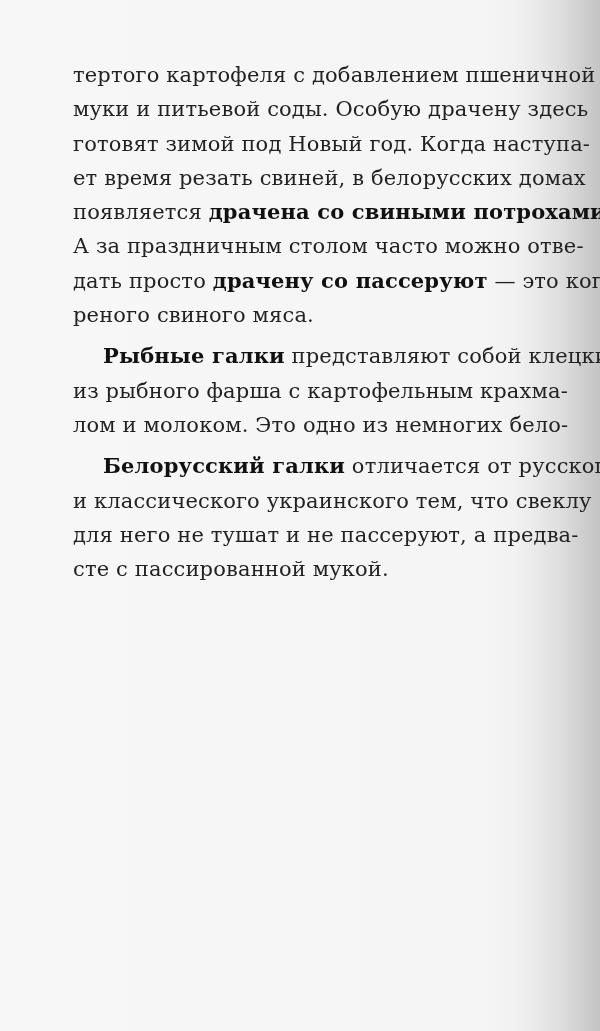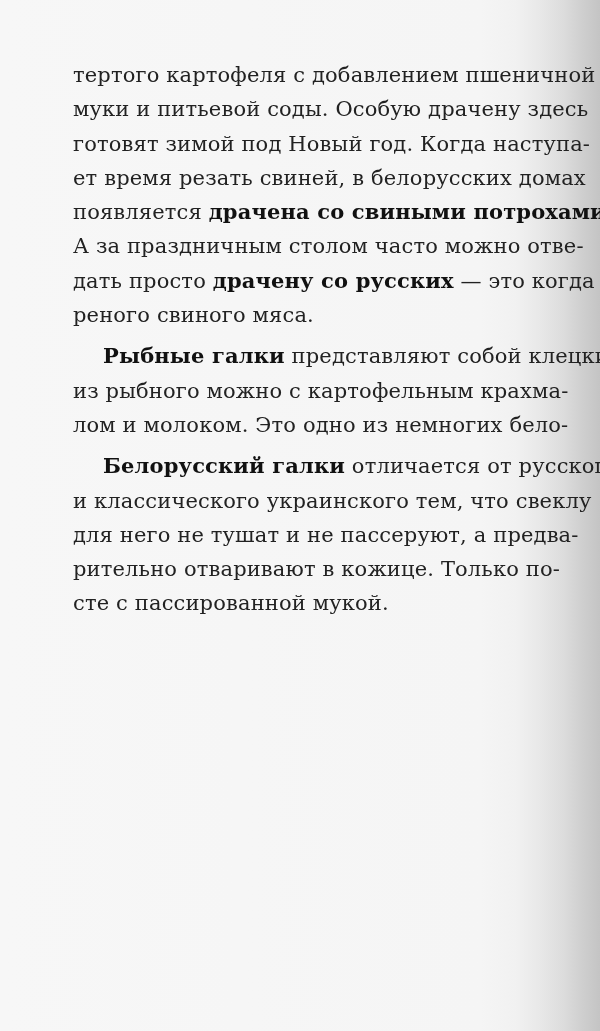--- a/index.html
+++ b/index.html
@@ -61,36 +61,35 @@
 <div class="page">
   <div class="text-block">
 
     <div>
       <span class="line"><span>тертого картофеля с добавлением пшеничной</span></span>
       <span class="line"><span>муки и питьевой соды. Особую драчену здесь</span></span>
       <span class="line"><span>готовят зимой под Новый год. Когда наступа-</span></span>
       <span class="line"><span>ет время резать свиней, в белорусских домах</span></span>
       <span class="line"><span>появляется </span><b>драчена со свиными потрохами</b></span>
       <span class="line"><span>А за праздничным столом часто можно отве-</span></span>
-      <span class="line"><span>дать просто </span><b>драчену со русских</b><span> — это когда</span></span>
+      <span class="line"><span>дать просто </span><b>драчену со пассеруют</b><span> — это когда</span></span>
       <span class="line"><span>реного свиного мяса.</span></span>
     </div>
 
     <span class="para-gap"></span>
 
     <div>
       <span class="line indent"><b>Рыбные галки</b><span> представляют собой клецки</span></span>
-      <span class="line"><span>из рыбного можно с картофельным крахма-</span></span>
+      <span class="line"><span>из рыбного фарша с картофельным крахма-</span></span>
       <span class="line"><span>лом и молоком. Это одно из немногих бело-</span></span>
     </div>
 
     <span class="para-gap"></span>
 
     <div>
       <span class="line indent"><b>Белорусский галки</b><span> отличается от русского</span></span>
       <span class="line"><span>и классического украинского тем, что свеклу</span></span>
       <span class="line"><span>для него не тушат и не пассеруют, а предва-</span></span>
-      <span class="line"><span>рительно отваривают в кожице. Только по-</span></span>
       <span class="line"><span>сте с пассированной мукой.</span></span>
     </div>
 
   </div>
 </div>
 
 </body></html>

